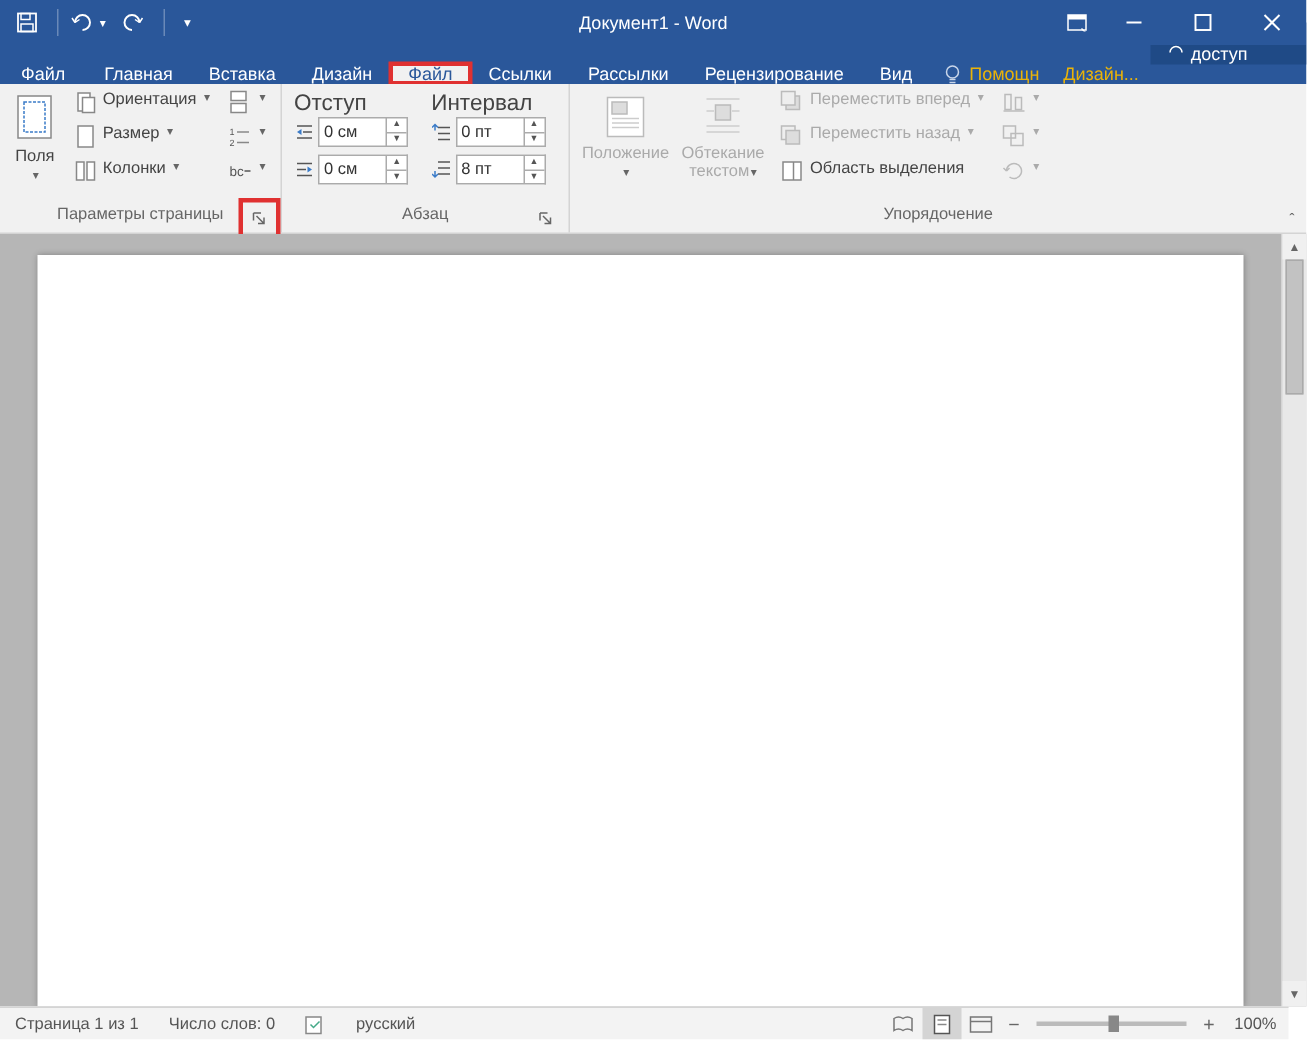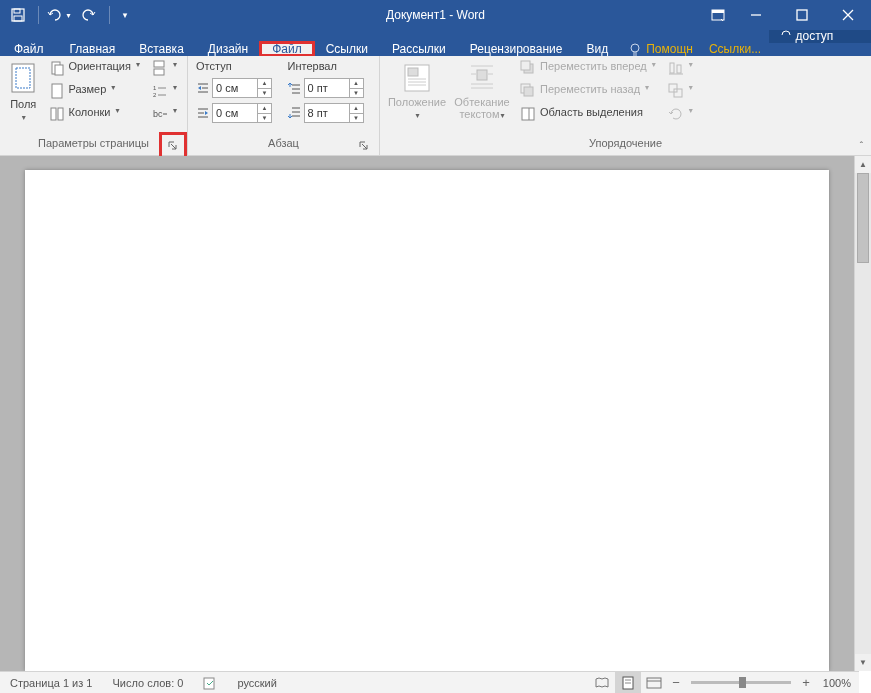--- a/index.html
+++ b/index.html
@@ -36,21 +36,21 @@
 .big-btn { width: 38px; display: flex; flex-direction: column; align-items: center; gap: 2px; cursor: pointer; padding-top: 2px; }
 .big-btn-label { font-size: 11px; color: #444; text-align: center; line-height: 1.1; }
 .big-btn.disabled, .small-btn.disabled { color: #aaa; }
 .big-btn.disabled .big-btn-label, .small-btn.disabled span { color: #aaa; }
 
 .col { display: flex; flex-direction: column; gap: 1px; }
 .small-btn { height: 22px; display: flex; gap: 4px; padding: 0 4px; cursor: pointer; font-size: 11px; color: #444; white-space: nowrap; }
 .small-btn svg { flex-shrink: 0; }
 .caret { font-size: 8px; color: #666; margin-left: 1px; }
 
-.sub-header { font-size: 11px; color: #444; height: 16px; padding-left: 2px; }
+.sub-header { font-size: 15px; color: #444; height: 16px; padding-left: 2px; }
 .spin { display: flex; align-items: center; height: 22px; margin-bottom: 2px; }
 .spin-icon { width: 18px; display: flex; align-items: center; justify-content: center; color: #444; }
 .spin-input { width: 46px; height: 20px; border: 1px solid #ababab; background: #fff; font-size: 11px; padding: 0 3px; color: #333; }
 .spin-btns { width: 14px; height: 20px; border: 1px solid #ababab; border-left: none; background: #fff; display: flex; flex-direction: column; }
 .spin-btns div { flex: 1; display: flex; align-items: center; justify-content: center; font-size: 6px; color: #555; cursor: pointer; }
 .spin-btns div:first-child { border-bottom: 1px solid #ababab; }
 
 .collapse-caret { position: absolute; right: 8px; bottom: 3px; font-size: 10px; color: #666; cursor: pointer; }
 
 
@@ -147,21 +147,21 @@
   <div class="tabs-right">
     <div class="help-item">
       <svg width="14" height="14">
           <circle cx="7" cy="6" r="4" fill="none" stroke="#c9d6ea"></circle>
           <line x1="5" y1="11" x2="9" y2="11" stroke="#c9d6ea"></line>
           <line x1="5" y1="13" x2="9" y2="13" stroke="#c9d6ea"></line>
         </svg>
       <span>Помощн</span>
     </div>
     <div class="help-item">
-      <span>Ссылки...</span>
+      <span>Дизайн...</span>
     </div>
     <div class="share-btn">
       <svg width="14" height="14">
           <circle cx="7" cy="5" r="2.5" fill="none" stroke="#fff"></circle>
           <path d="M3 13 a4 4 0 0 1 8 0" fill="none" stroke="#fff"></path>
         </svg>
       <span>Общий доступ</span>
     </div>
   </div>
 </div>

